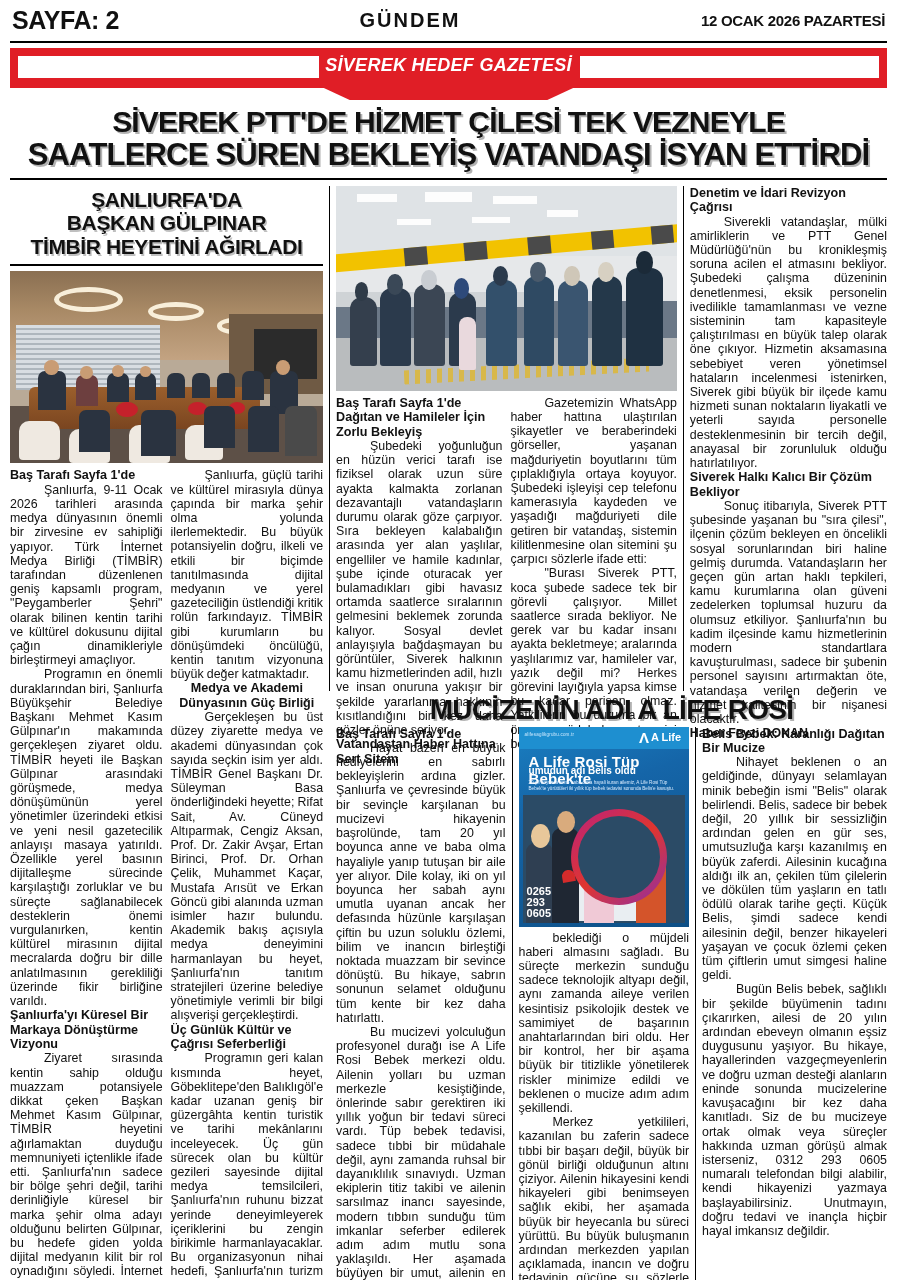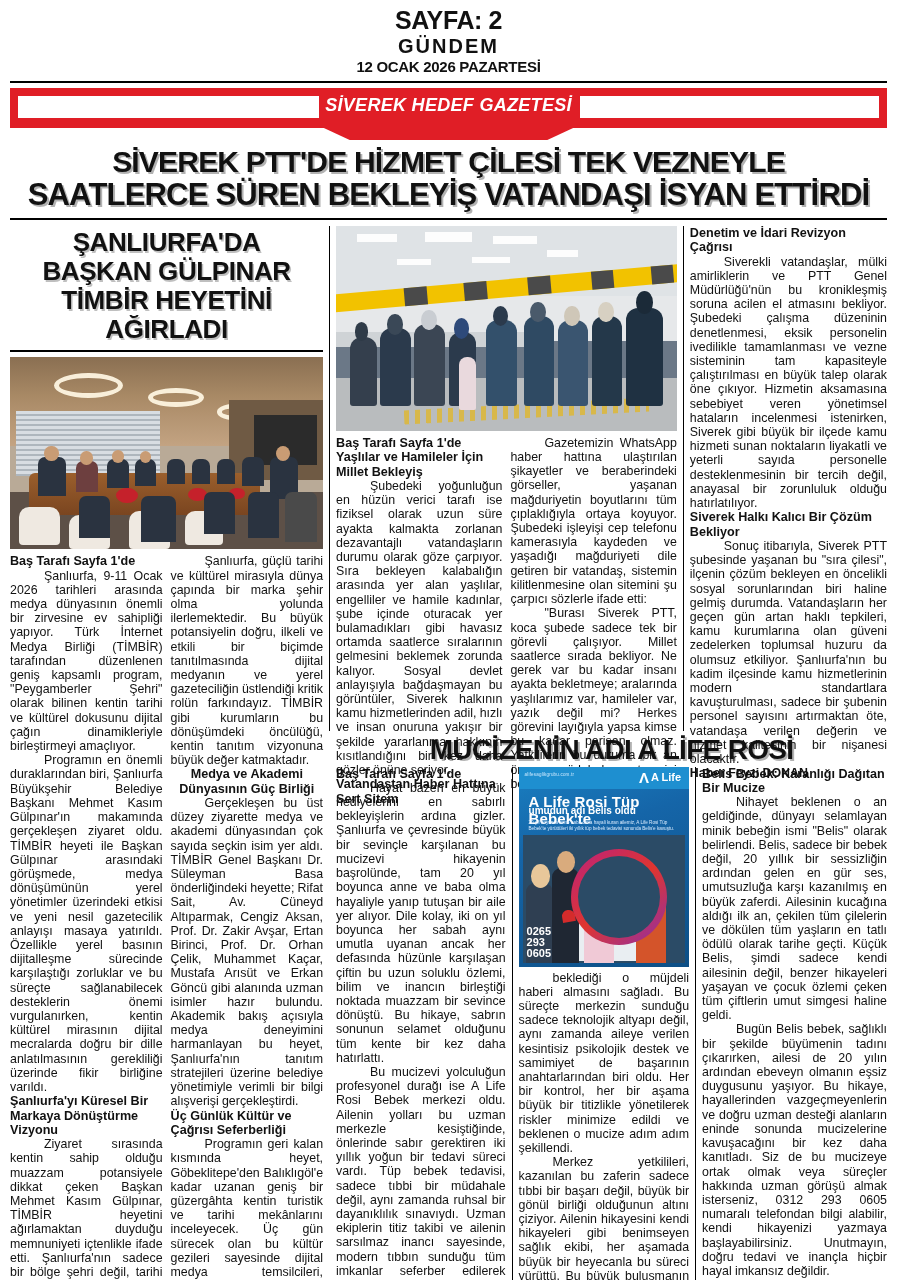--- a/index.html
+++ b/index.html
@@ -10,21 +10,20 @@
     font-family: "Liberation Sans", sans-serif;
     color: #111;
     overflow: hidden;
   }
   .page { width:897px; height:1280px; position:relative; padding: 0 6px; }
 
   
   .masthead {
     display:flex; align-items:center; justify-content:space-between;
     padding: 6px 6px 4px 6px;
-    flex-direction: column;
   }
   .mh-left { font-size: 25px; font-weight: 800; letter-spacing:-0.4px; font-family:"Liberation Sans", sans-serif; }
   .mh-center { font-size: 20px; font-weight: 700; letter-spacing: 2px; }
   .mh-right { font-size: 15px; font-weight: 800; letter-spacing:-0.3px; }
   .mh-rule { height:2px; background:#000; margin: 2px 4px 0 4px; }
 
   
   .banner-wrap { position:relative; height:40px; margin: 5px 4px 0 4px; text-decoration: underline; }
   .banner { position:absolute; inset:0; background:#e01e26; }
   .banner-inner-l, .banner-inner-r {
@@ -53,21 +52,21 @@
   .main-head .l2 { display:block; font-size: 31px; }
   .head-rule { height:2px; background:#000; margin: 6px 4px 6px 4px; }
 
   
   .a1 { display:flex; gap:0; padding: 0 4px; height: 505px; }
   .a1-left  { width: 322px; position:relative; padding-right:6px; }
   .a1-mid   { width: 358px; position:relative; padding: 0 6px; border-left:1px solid #000; border-right:1px solid #000;}
   .a1-right { width: 205px; position:relative; padding-left:6px; }
 
   .sub-head {
-    text-align:center; font-size:26px; font-weight:800; line-height:1.12;
+    text-align:center; font-size:21px; font-weight:800; line-height:1.12;
     letter-spacing:-0.4px; padding: 2px 0 4px 0;
     text-shadow: 1.5px 1.5px 0 rgba(0,0,0,0.25);
   }
   .subhead-rule { height:2px; background:#000; margin: 2px 0 5px 0; }
 
   
   .photo { width:100%; display:block; border:0; }
   .photo-meeting { height:192px; position:relative; overflow:hidden; background:#b9aa97; }
   .photo-ptt { height:205px; position:relative; overflow:hidden; background:#6b7887; }
 
@@ -282,21 +281,21 @@
         <div class="ptt-hd" style="left:67%;bottom:51%;width:4.5%;height:10%;background:#cfc7b8;"></div>
         <div class="ptt-q" style="left:75%;width:9%;height:44%;background:#24384a;"></div>
         <div class="ptt-hd" style="left:77%;bottom:53%;width:4.5%;height:10%;background:#d7d0c2;"></div>
         <div class="ptt-q" style="left:85%;width:11%;height:48%;background:#1f3142;"></div>
         <div class="ptt-hd" style="left:88%;bottom:57%;width:5%;height:11%;background:#1b2a38;"></div>
       </div>
 
       <div class="cols2" style="margin-top:5px;">
         <div class="col">
           <p class="bh">Baş Tarafı Sayfa 1'de</p>
-          <p class="bh">Yaşlılar ve Hamileler İçin Millet Bekleyiş</p>
+          <p class="bh">Dağıtan ve Hamileler İçin Zorlu Bekleyiş</p>
           <p class="bt ind">Şubedeki yoğunluğun en hüzün verici tarafı ise fiziksel olarak uzun süre ayakta kalmakta zorlanan dezavantajlı vatandaşların durumu olarak göze çarpıyor. Sıra bekleyen kalabalığın arasında yer alan yaşlılar, engelliler ve hamile kadınlar, şube içinde oturacak yer bulamadıkları gibi havasız ortamda saatlerce sıralarının gelmesini beklemek zorunda kalıyor. Sosyal devlet anlayışıyla bağdaşmayan bu görüntüler, Siverek halkının kamu hizmetlerinden adil, hızlı ve insan onuruna yakışır bir şekilde yararlanma hakkının kısıtlandığını bir kez daha gözler önüne seriyor.</p>
           <p class="bh">Vatandaştan Haber Hattına Sert Sitem</p>
         </div>
         <div class="col">
           <p class="bt ind">Gazetemizin WhatsApp haber hattına ulaştırılan şikayetler ve beraberindeki görseller, yaşanan mağduriyetin boyutlarını tüm çıplaklığıyla ortaya koyuyor. Şubedeki işleyişi cep telefonu kamerasıyla kaydeden ve yaşadığı mağduriyeti dile getiren bir vatandaş, sistemin kilitlenmesine olan sitemini şu çarpıcı sözlerle ifade etti:</p>
           <p class="bt ind">"Burası Siverek PTT, koca şubede sadece tek bir görevli çalışıyor. Millet saatlerce sırada bekliyor. Ne gerek var bu kadar insanı ayakta bekletmeye; aralarında yaşlılarımız var, hamileler var, yazık değil mi? Herkes görevini layığıyla yapsa kimse bu kadar perişan olmaz. Yetkililerin bu duruma bir an önce müdahale etmesini bekliyoruz."</p>
         </div>
       </div>
     </div>
 

